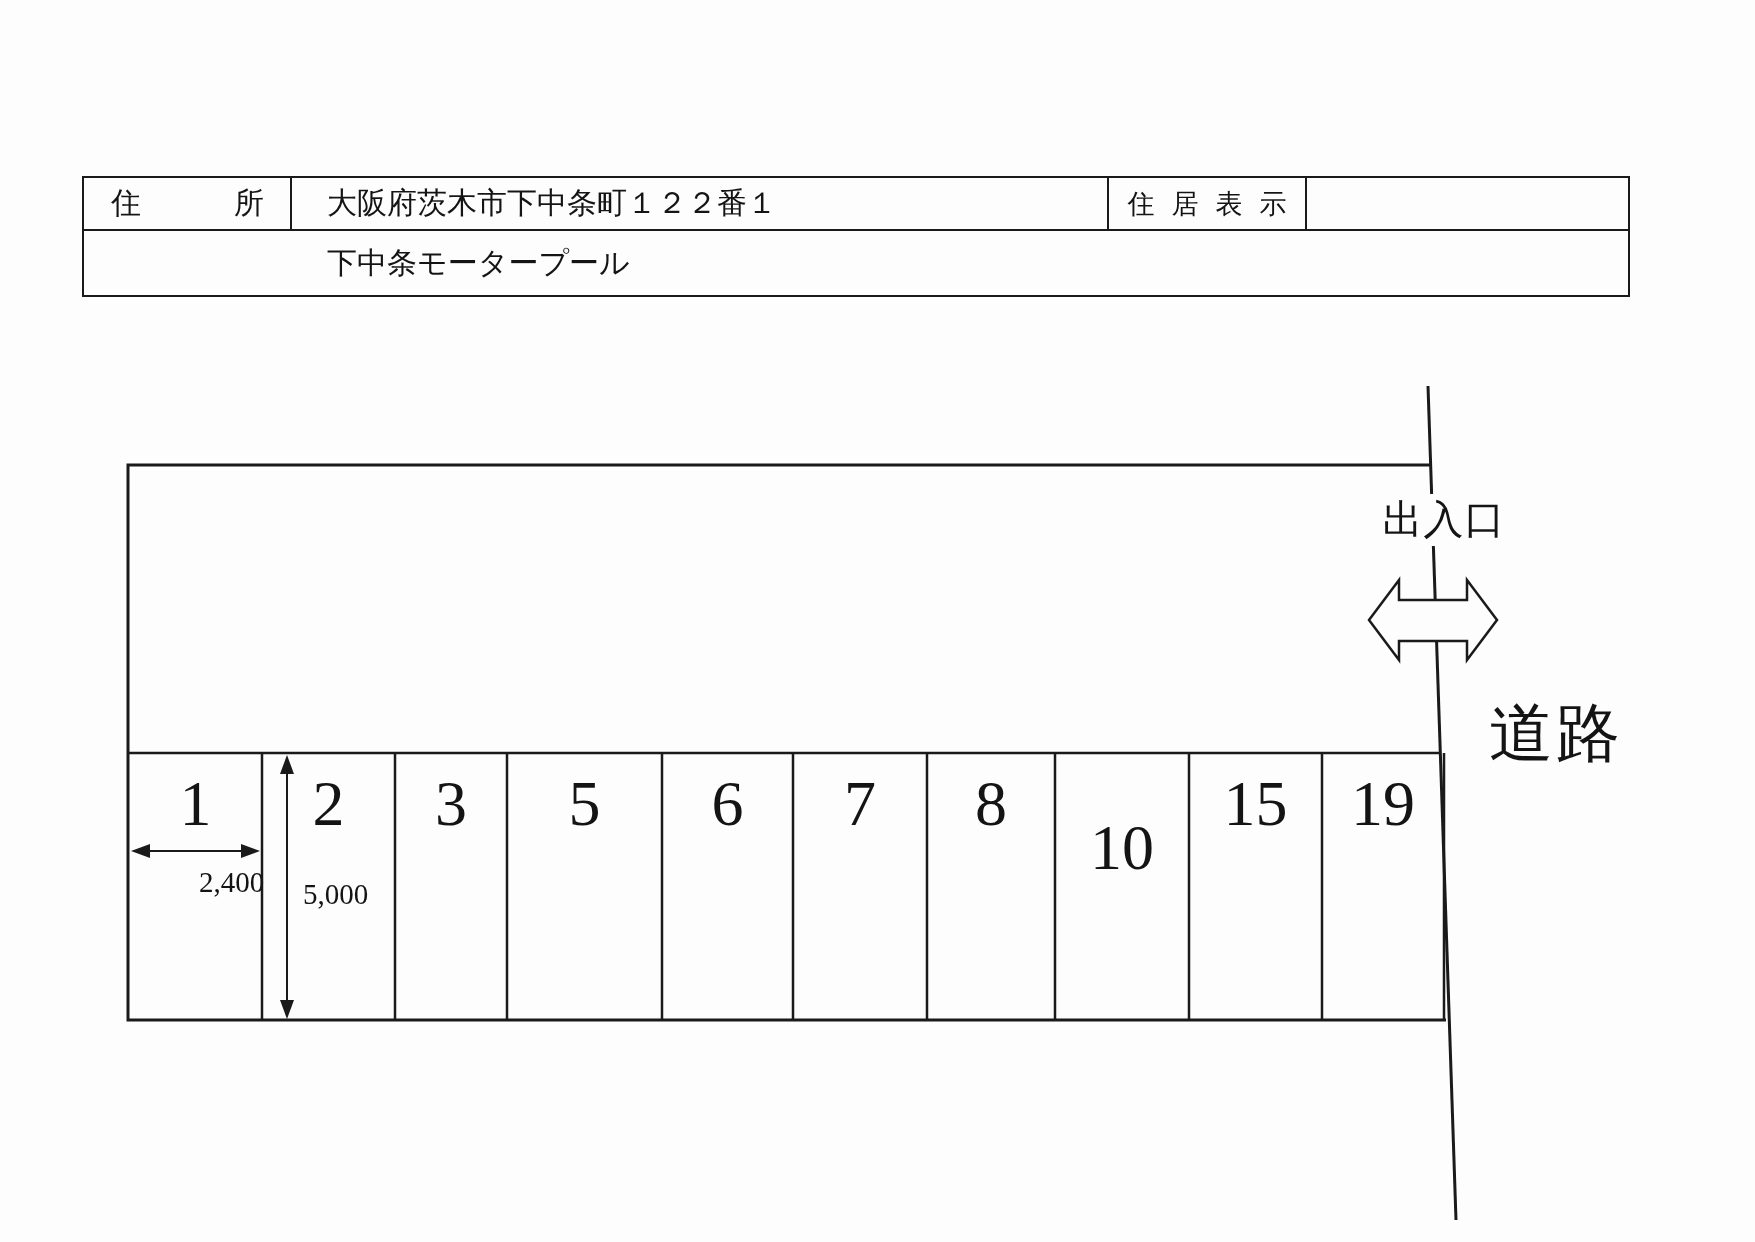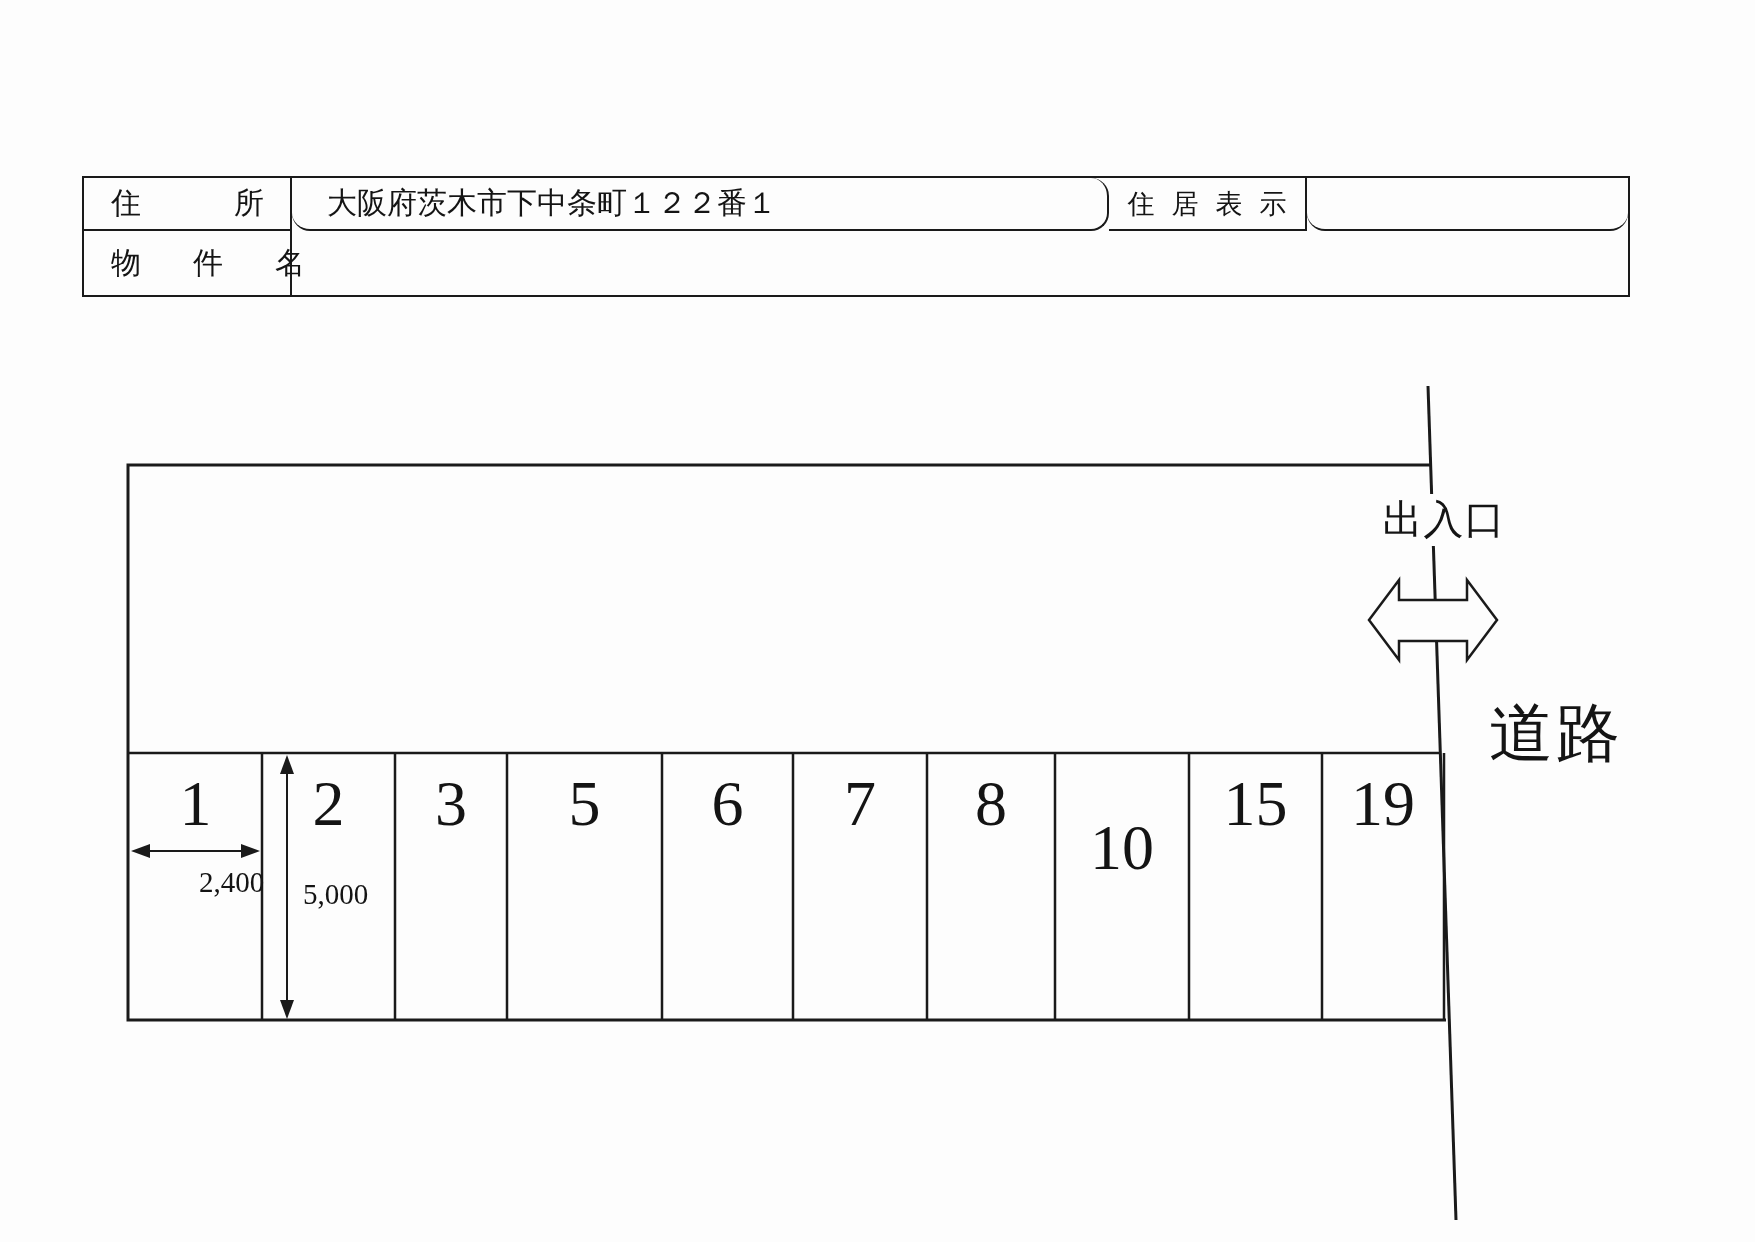--- a/index.html
+++ b/index.html
@@ -21,21 +21,21 @@
     grid-template-rows:53px 1fr;
   }
   .cell{
     display:flex;align-items:center;
     box-sizing:border-box;
     font-size:30px;
     white-space:nowrap;
     overflow:visible;
   }
   .cell.label{padding-left:27px;letter-spacing:11px;}
-  .cell.value{padding-left:35px;border-radius:18px;}
+  .cell.value{padding-left:35px;}
   .cell.small-label{justify-content:center;font-size:27px;letter-spacing:17px;padding-left:17px;}
   .b-r{border-right:2px solid #1a1a1a;}
   .b-b{border-bottom:2px solid #1a1a1a;}
   .span3{grid-column:2 / 5;}
   
   .plan-svg{position:absolute;left:0;top:0;}
   .diagram-label{position:absolute;line-height:1;white-space:nowrap;}
   .entrance{
     left:1379px;top:494px;width:130px;height:52px;
     background:#fdfdfd;
@@ -62,22 +62,22 @@
     </div>
     <div class="cell value b-r b-b">
       <span>大阪府茨木市下中条町１２２番１</span>
     </div>
     <div class="cell small-label b-r b-b">
       <span>住居表示</span>
     </div>
     <div class="cell value b-b">
       <span></span>
     </div>
-    <div class="cell label b-r">
-      <span>物　件　名</span>
+    <div class="cell value span3">
+      <span>下中条モータープール</span>
     </div>
   </div>
 
   <svg class="plan-svg" width="1755" height="1242" viewBox="0 0 1755 1242">
     <g stroke="#1a1a1a" fill="none">
 
       <path d="M1428,386 L1456,1220" stroke-width="3"></path>
 
       <path d="M1430,465 L128,465 L128,1020 L1446,1020" stroke-width="3"></path>
 

